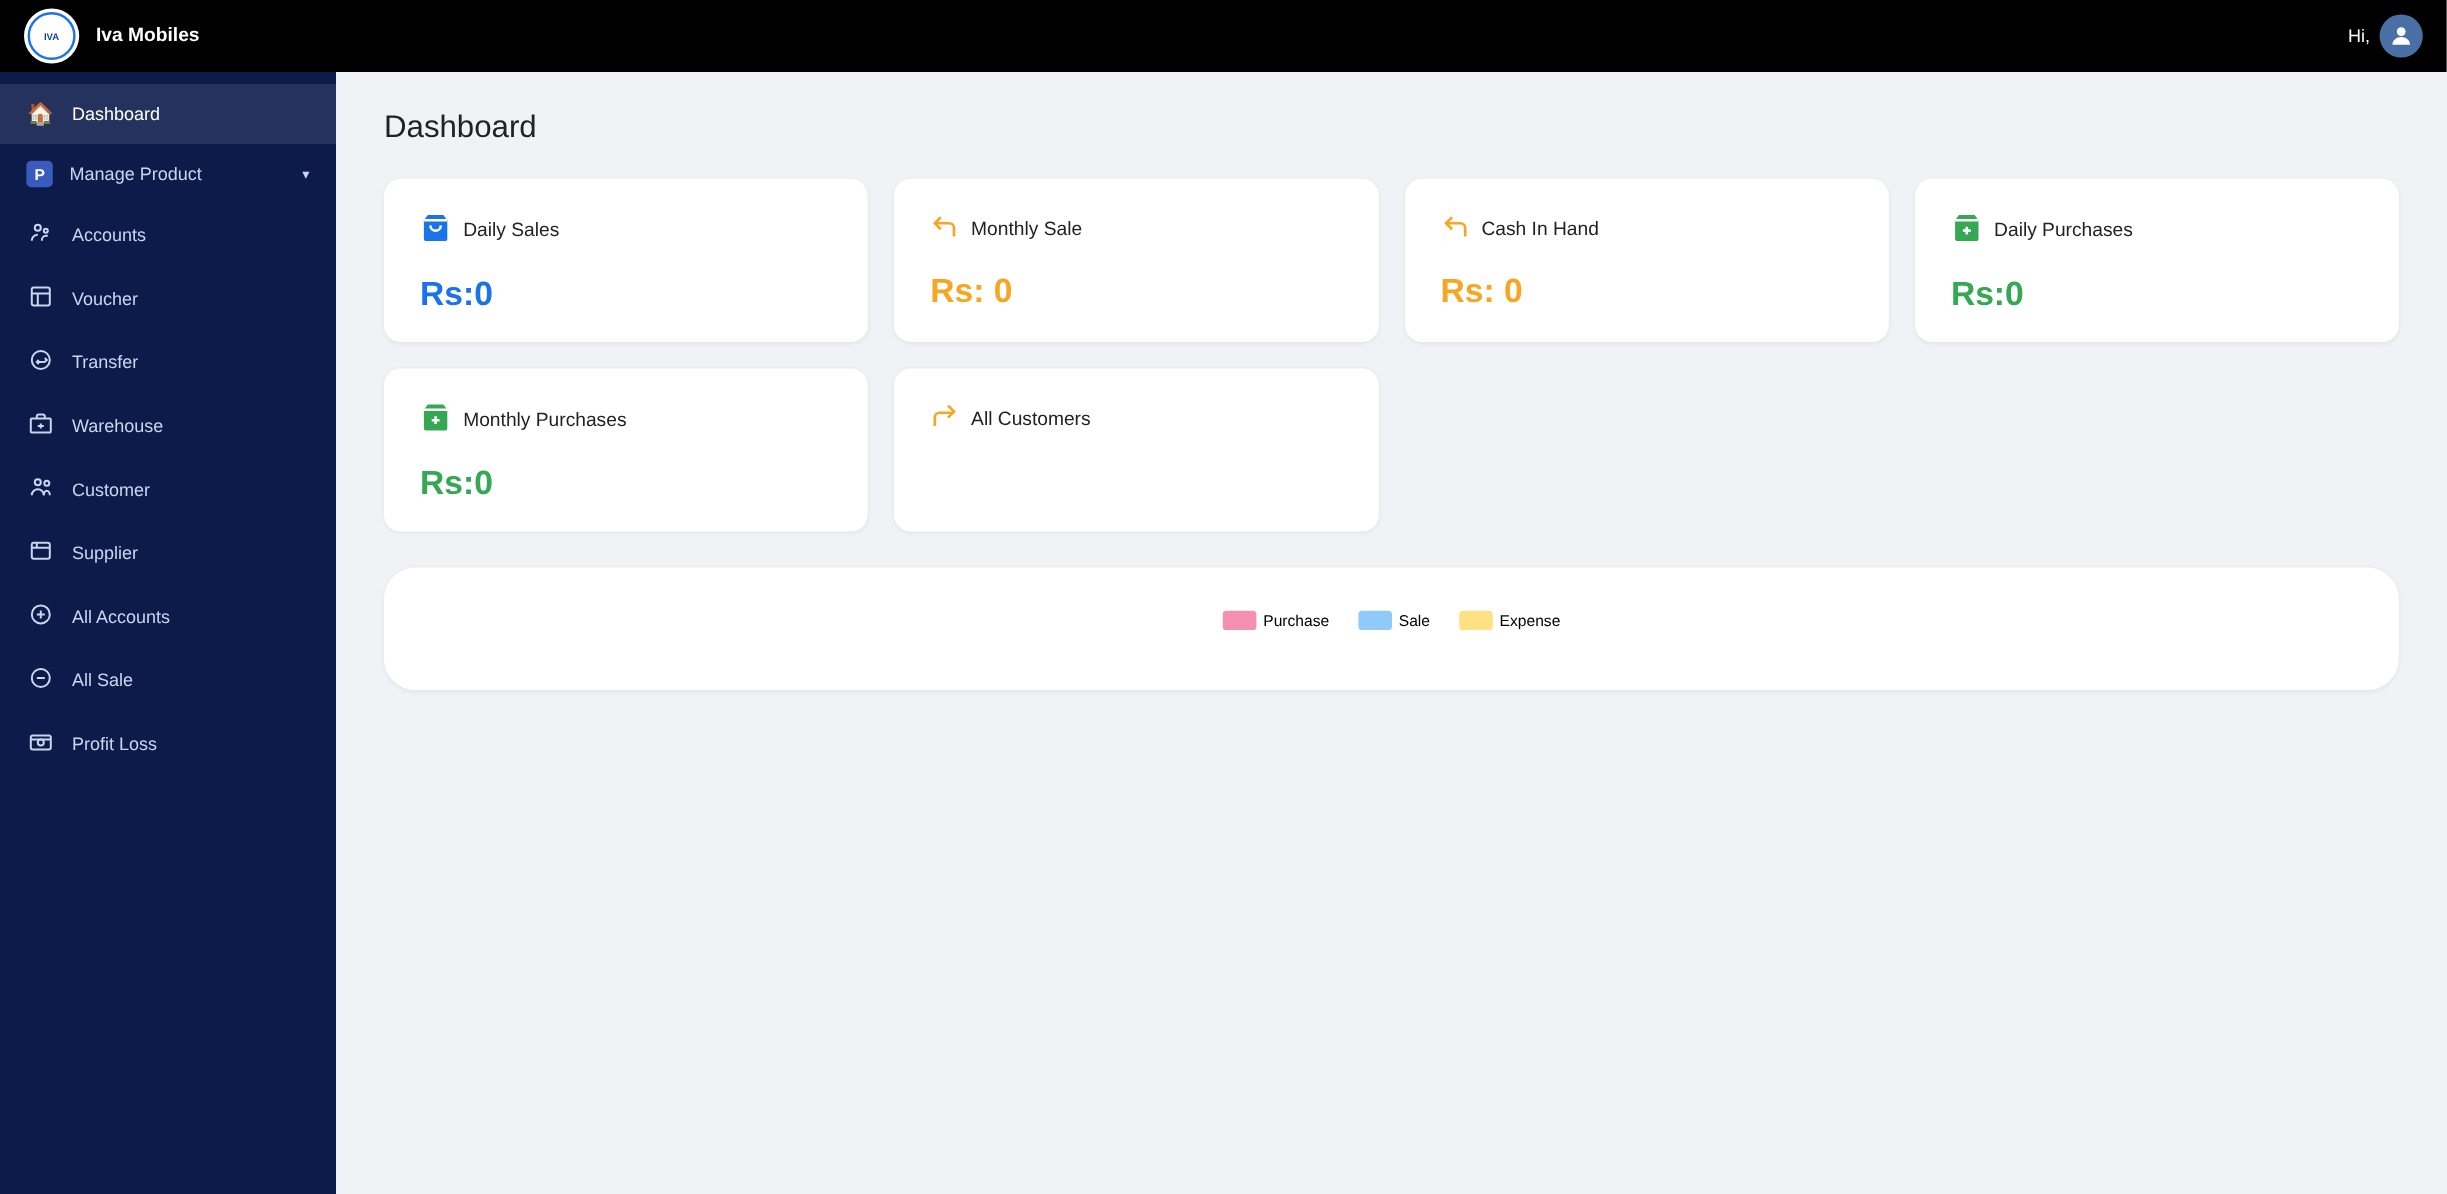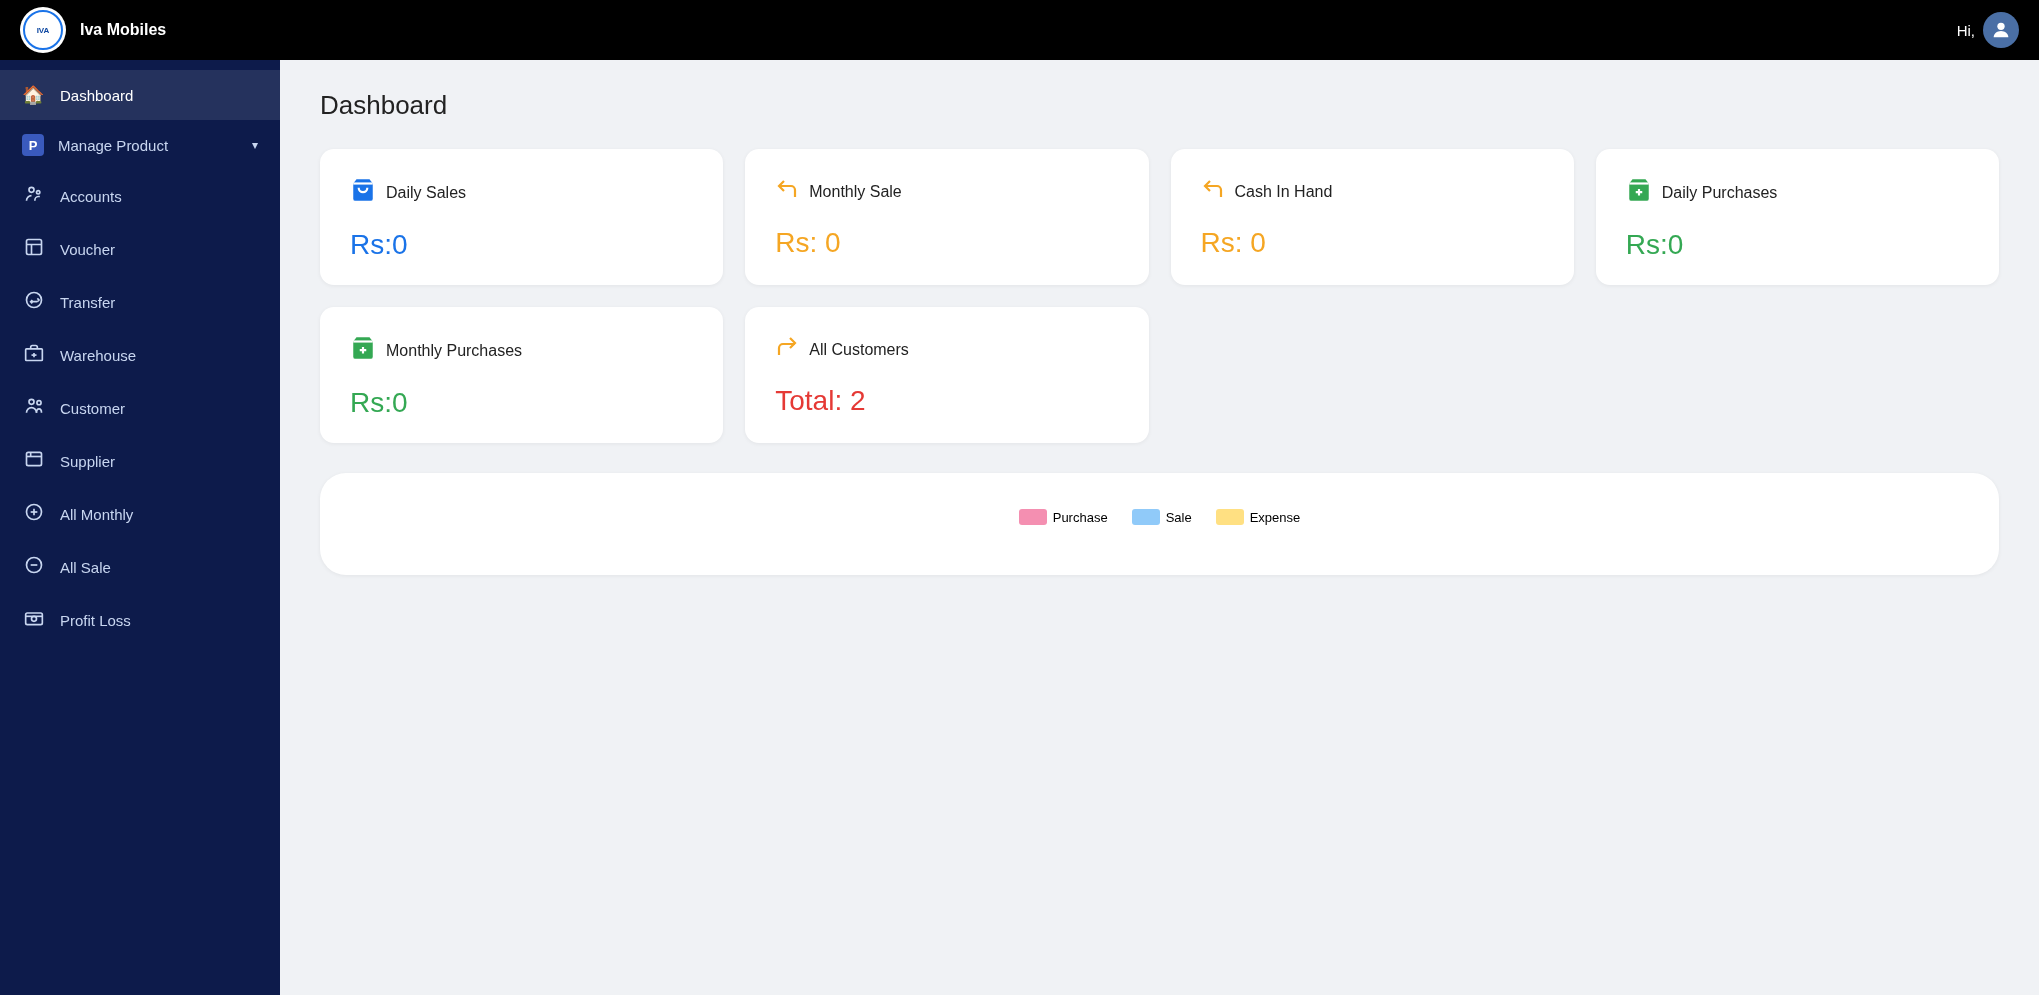--- a/index.html
+++ b/index.html
@@ -83,21 +83,21 @@
       border-radius: 14px;
       padding: 28px 30px 24px 30px;
       box-shadow: 0 1px 4px rgba(0,0,0,0.06);
     }
     .card-header {
       display: flex; align-items: center; gap: 10px;
       font-size: 16px; font-weight: 500; color: #222;
       margin-bottom: 20px;
     }
     .card-icon { font-size: 22px; }
-    .card-value { font-size: 28px; font-weight: 400; }
+    .card-value { font-size: 28px; font-weight: 700; }
     .value-blue { color: #1a73e8; }
     .value-orange { color: #f5a623; }
     .value-green { color: #34a853; }
     .value-red { color: #e53935; }
 
     
     .chart-area {
       background: white;
       border-radius: 26px;
       padding: 36px 30px;
@@ -226,21 +226,21 @@
     </div>
 
     <div class="sidebar-item">
       <span class="sidebar-icon">
         <svg width="20" height="20" viewBox="0 0 24 24" fill="none" stroke="#c8d6f0" stroke-width="2">
             <circle cx="12" cy="12" r="9"></circle>
             <line x1="12" y1="8" x2="12" y2="16"></line>
             <line x1="8" y1="12" x2="16" y2="12"></line>
           </svg>
       </span>
-      <span class="sidebar-label">All Monthly</span>
+      <span class="sidebar-label">All Accounts</span>
     </div>
 
     <div class="sidebar-item">
       <span class="sidebar-icon">
         <svg width="20" height="20" viewBox="0 0 24 24" fill="none" stroke="#c8d6f0" stroke-width="2">
             <circle cx="12" cy="12" r="9"></circle>
             <line x1="8" y1="12" x2="16" y2="12"></line>
           </svg>
       </span>
       <span class="sidebar-label">All Sale</span>
@@ -335,21 +335,20 @@
       <div class="card">
         <div class="card-header">
           <span class="card-icon">
             <svg width="24" height="24" viewBox="0 0 24 24" fill="none" stroke="#f5a623" stroke-width="2.2">
                 <polyline points="15 3 20 8 15 13"></polyline>
                 <path d="M4 20v-7a4 4 0 014-4h12"></path>
               </svg>
           </span>
           <span>All Customers</span>
         </div>
-        <div class="card-value value-red">Total: 2</div>
       </div>
 
     </div>
 
     <div class="chart-area">
       <div class="chart-legend">
         <div class="legend-item">
           <div class="legend-box" style="background:#f48fb1;"></div>
           <span>Purchase</span>
         </div>

